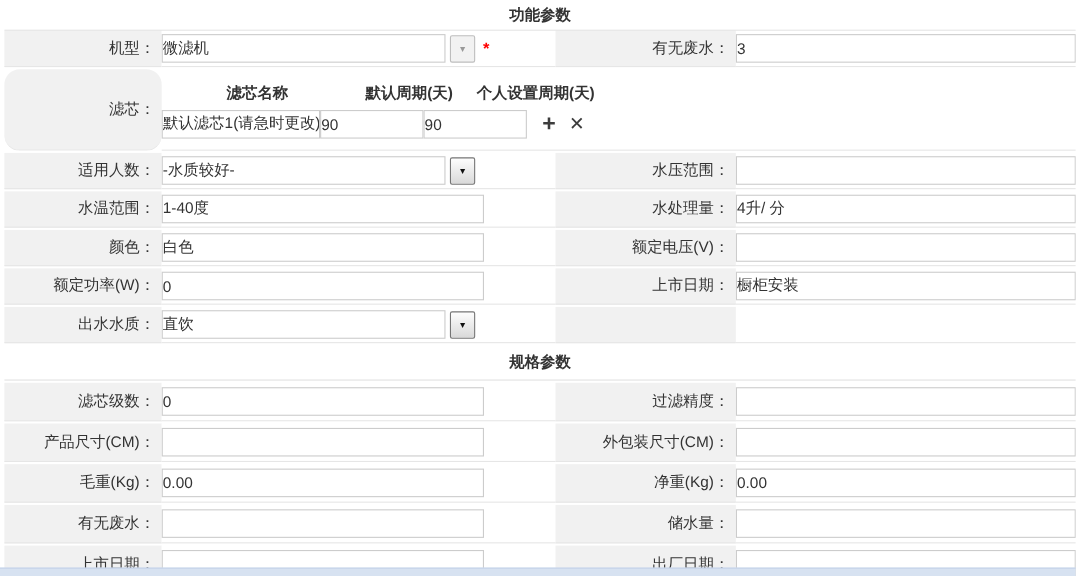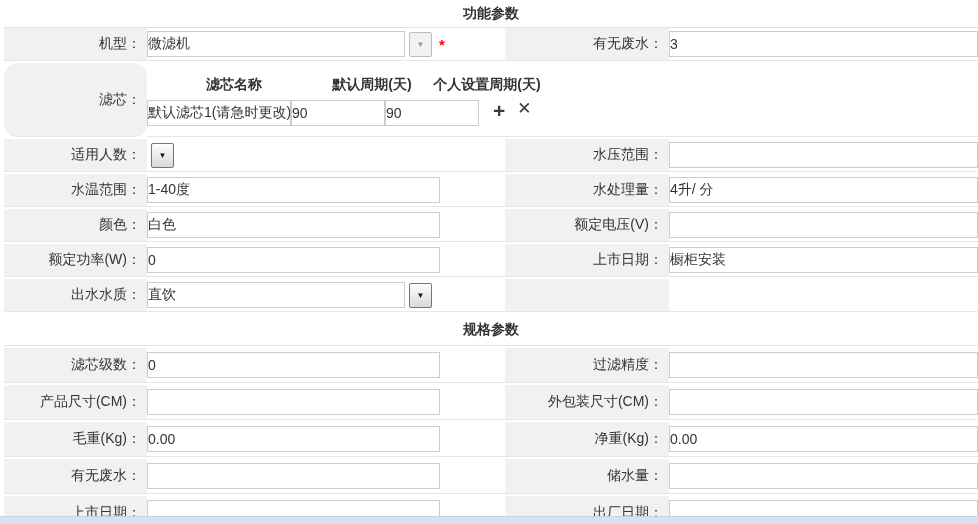--- a/index.html
+++ b/index.html
@@ -52,21 +52,21 @@
   }
   .req{color:#ff0000;font-weight:bold;margin-left:7px;font-size:15px;}
   
   .filter-row{height:74px;}
   .filter-row > .lbl{height:73px;border-radius:14px;}
   .filter-row > .fval{height:73px;display:flex;flex-direction:column;justify-content:center;}
   .f-heads{display:flex;font-weight:bold;margin:2px 0 6px 0;}
   .fh-name{width:154px;margin-left:10px;text-align:center;white-space:nowrap;}
   .fh-c1{width:106px;margin-left:8px;text-align:center;white-space:nowrap;}
   .fh-c2{width:112px;margin-left:6px;text-align:center;white-space:nowrap;}
-  .f-inputs{display:flex;}
+  .f-inputs{display:flex;align-items:center;}
   .fi-name{width:142px;margin-left:10px;}
   .fi-c1{width:92px;margin-left:8px;}
   .fi-c2{width:92px;margin-left:6px;}
   .icon-add{margin-left:14px;font-size:21px;font-weight:bold;color:#3c3c3c;cursor:pointer;line-height:1;}
   .icon-del{margin-left:12px;font-size:17px;font-weight:bold;color:#3c3c3c;cursor:pointer;line-height:1;}
   .bottom-bar{
     position:absolute;left:0;bottom:0;width:978px;height:7px;
     background:#d7e2f1;border-top:1px solid #c3d2e8;
   }
 </style>
@@ -104,20 +104,21 @@
         <input type="text" class="fi-c2" value="90" style="">
         <span class="icon-add">+</span>
         <span class="icon-del">✕</span>
       </div>
     </div>
   </div>
 
   <div class="row std">
     <div class="lbl">适用人数：</div>
     <div class="val">
+      <input type="text" class="combo-text" value="-水质较好-" style="">
       <span class="combo-btn">▼</span>
     </div>
     <div class="lbl">水压范围：</div>
     <div class="val">
       <input type="text" class="in-right" value="" style="">
     </div>
   </div>
 
   <div class="row std">
     <div class="lbl">水温范围：</div>

